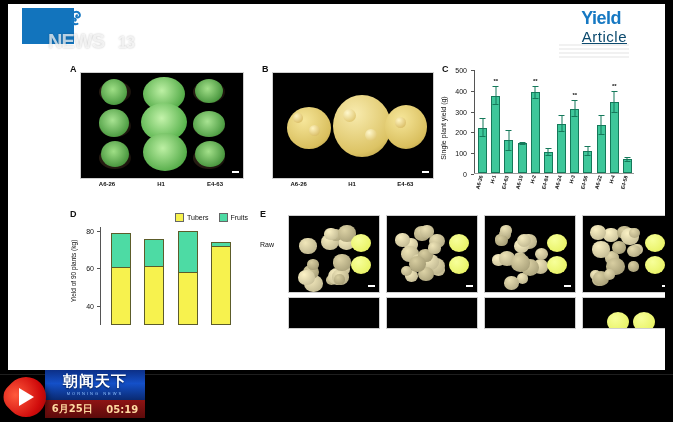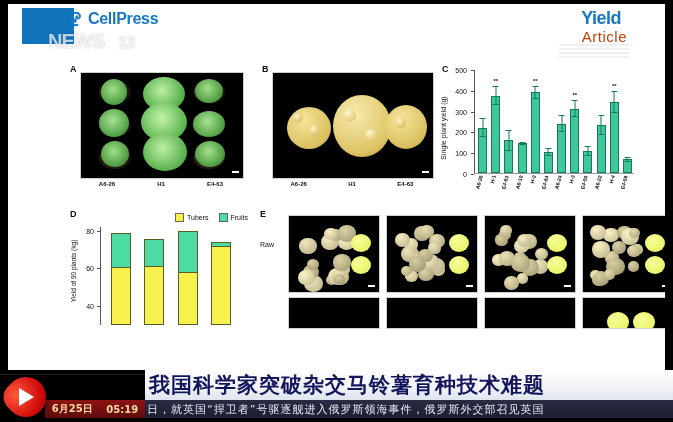--- a/index.html
+++ b/index.html
@@ -17,21 +17,21 @@
     position:absolute;left:8px;top:4px;width:657px;height:366px;
     background:#ffffff;overflow:hidden;
   }
 
   
   .blue-block{position:absolute;left:14px;top:4px;width:52px;height:36px;background:#1274bd;}
   .cellpress{position:absolute;left:60px;top:6px;display:flex;align-items:center;gap:4px;}
   .cp-mark{width:16px;height:16px;color:#1274bd;}
   .cp-text{font-size:16px;font-weight:bold;color:#1678c2;letter-spacing:-0.3px;}
   .cell-logo{position:absolute;right:44px;top:4px;font-size:18px;font-weight:bold;color:#1678c2;letter-spacing:-0.5px;}
-  .article-word{position:absolute;right:38px;top:24px;font-size:15px;color:#c2410c;letter-spacing:0.5px;}
+  .article-word{position:absolute;right:38px;top:24px;font-size:15px;color:#0c4a6e;letter-spacing:0.5px;text-decoration:underline;}
   .ghost-rows{position:absolute;right:36px;top:40px;width:70px;height:16px;opacity:.35;}
   .ghost-rows i{display:block;height:2px;background:#d8d8d8;margin-bottom:2px;}
 
   
   .cctv{
     position:absolute;left:48px;top:30px;
     font-size:20px;font-weight:bold;color:rgba(255,255,255,.72);
     letter-spacing:-1px;text-shadow:0 0 2px rgba(0,0,0,.25);
     z-index:30;pointer-events:none;
   }
@@ -187,21 +187,20 @@
 
     <div class="blue-block"></div>
 
     <div class="cellpress">
       <span class="cp-mark">
         <svg viewBox="0 0 16 16" width="16" height="16">
           <path d="M6.5 2.2c2.6-1.1 5.2.4 5.4 2.6.2 2-1.6 3-2.9 2.5-1.1-.4-1-1.8 0-2.1" fill="none" stroke="#1678c2" stroke-width="2" stroke-linecap="round"></path>
           <path d="M9.5 13.8c-2.6 1.1-5.2-.4-5.4-2.6-.2-2 1.6-3 2.9-2.5 1.1.4 1 1.8 0 2.1" fill="none" stroke="#1678c2" stroke-width="2" stroke-linecap="round"></path>
         </svg>
       </span>
-      <span class="cp-text">CellPress</span>
     </div>
 
     <div class="cell-logo">Yield</div>
     <div class="article-word">Article</div>
     <div class="ghost-rows">
       <i></i>
         <i></i>
         <i></i>
         <i></i>
     </div>
@@ -508,29 +507,27 @@
   </div>
 
   <div class="cctv">
     <span>NEWS</span><span class="num">13</span>
   </div>
   <div class="cctv-sub">新闻</div>
 
   <div class="thin-line"></div>
 
   <div class="banner">
+    <div class="show-logo">
+      <div class="show-logo-cn">朝闻天下</div>
+      <div class="show-logo-en">MORNING NEWS</div>
+    </div>
     <div class="datebox">
       <span>6月25日</span>
       <span>05:19</span>
-    </div>
-    <div class="headline-bar">
-      <div class="headline-text">我国科学家突破杂交马铃薯育种技术难题</div>
-    </div>
-    <div class="ticker">
-      <div class="ticker-text">日，就英国“捍卫者”号驱逐舰进入俄罗斯领海事件，俄罗斯外交部召见英国</div>
     </div>
   </div>
 
   <div class="playbtn">
     <div class="play-shape"></div>
     <div class="play-tri"></div>
   </div>
 
 </div>
 

